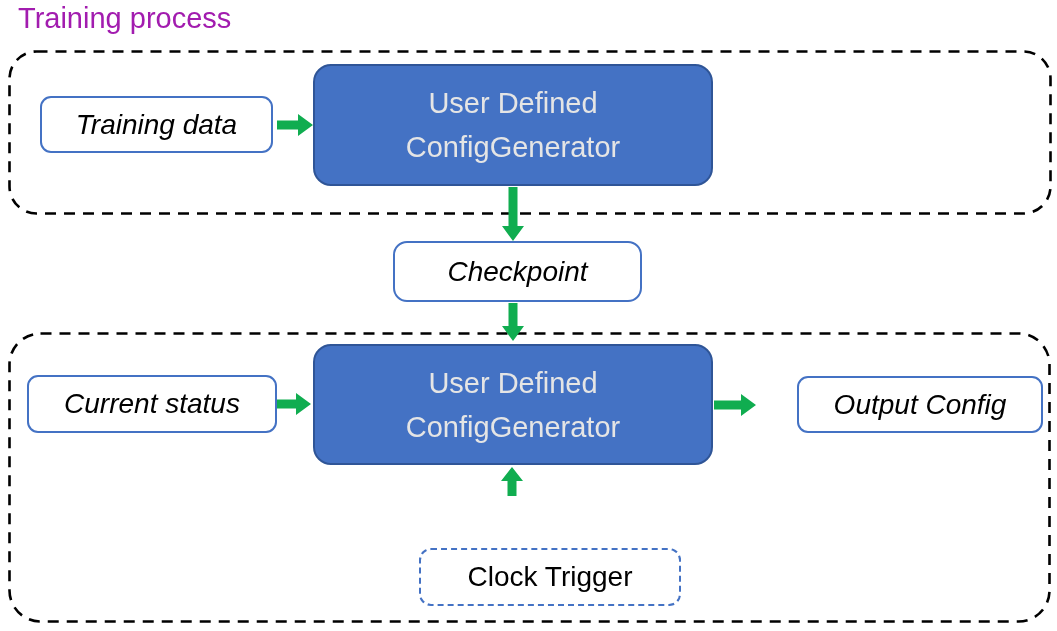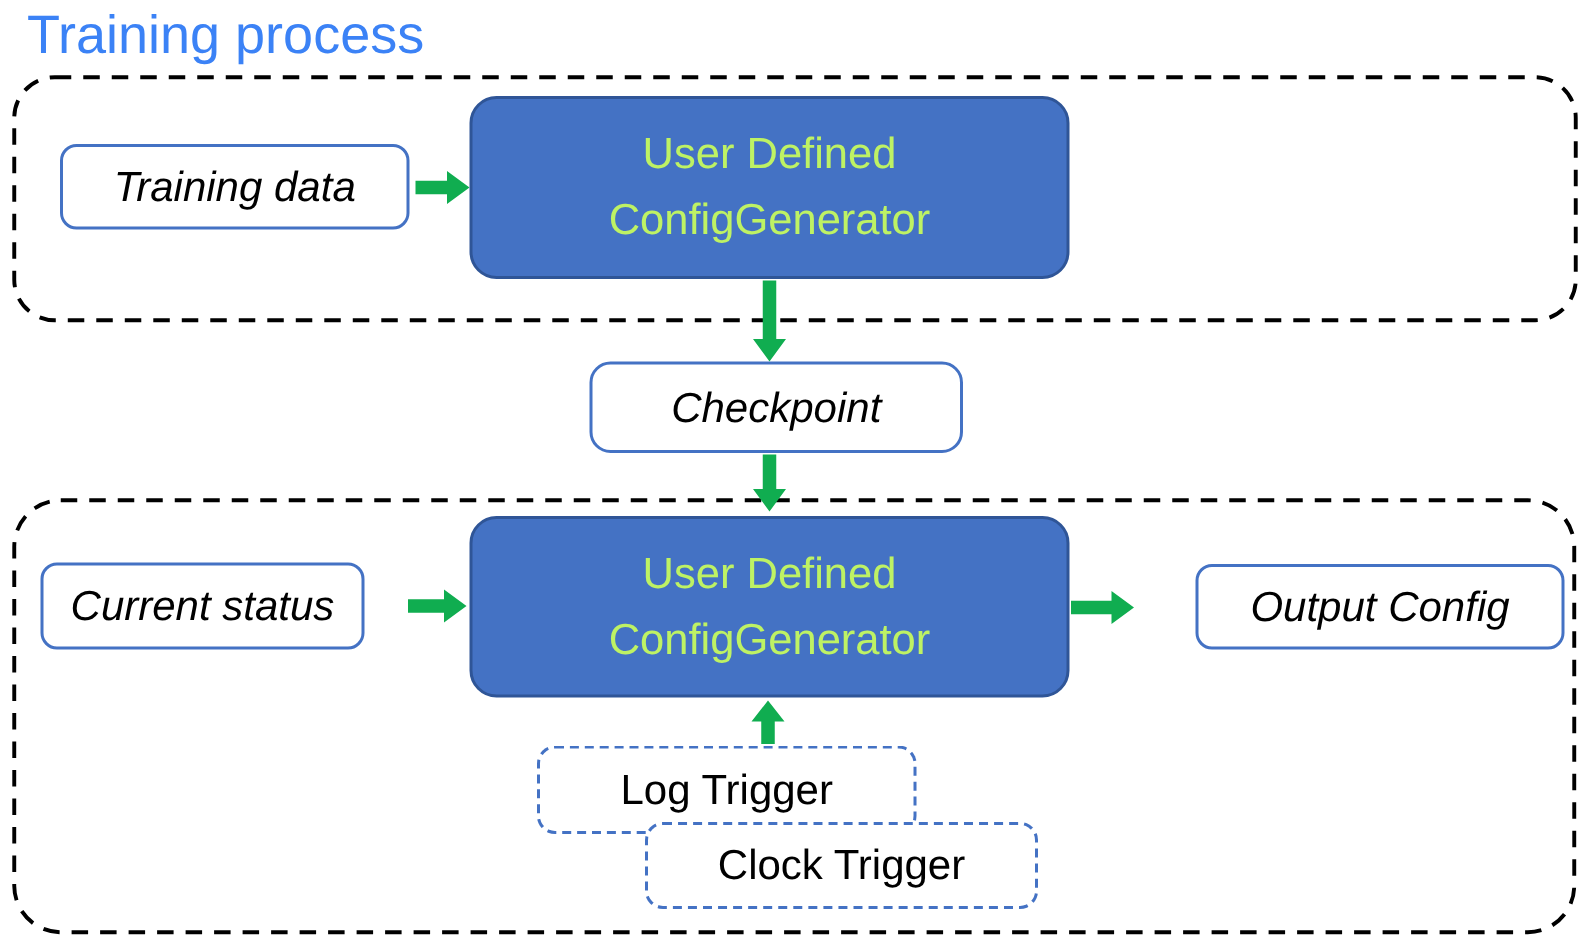--- a/index.html
+++ b/index.html
@@ -17,22 +17,22 @@
   }
   .layer-svg {
     position: absolute;
     left: 0; top: 0;
     width: 1057px;
     height: 631px;
     z-index: 0;
   }
   .section-label {
     position: absolute;
-    font-size: 36px;
-    color: #3b82f6;
+    font-size: 29px;
+    color: #a21caf;
     white-space: nowrap;
     z-index: 2;
     letter-spacing: 0px;
   }
   .io-box {
     position: absolute;
     box-sizing: border-box;
     background: #ffffff;
     border: 2px solid #4472C4;
     border-radius: 11px;
@@ -48,21 +48,21 @@
   .generator-box {
     position: absolute;
     box-sizing: border-box;
     background: #4472C4;
     border: 2px solid #2F5597;
     border-radius: 18px;
     display: flex;
     flex-direction: column;
     align-items: center;
     justify-content: center;
-    color: #bef264;
+    color: #e5e5e5;
     font-size: 29px;
     line-height: 44px;
     text-align: center;
     z-index: 2;
   }
   .trigger-box {
     position: absolute;
     box-sizing: border-box;
     background: #ffffff;
     border: 2px dashed #4472C4;
@@ -72,26 +72,26 @@
     justify-content: center;
     font-size: 28px;
     color: #000000;
     white-space: nowrap;
   }
   .trigger-log   { z-index: 3; }
   .trigger-clock { z-index: 4; }
 
   #box-training-data  { left: 40px;  top: 96px;  width: 233px; height: 57px; }
   #box-checkpoint     { left: 393px; top: 241px; width: 249px; height: 61px; border-radius: 14px; }
-  #box-current-status { left: 27px;  top: 375px; width: 216px; height: 58px; }
+  #box-current-status { left: 27px;  top: 375px; width: 250px; height: 58px; }
   #box-output-config  { left: 797px; top: 376px; width: 246px; height: 57px; }
   #box-generator-train { left: 313px; top: 64px;  width: 400px; height: 122px; }
   #box-generator-infer { left: 313px; top: 344px; width: 400px; height: 121px; }
   #box-log-trigger    { left: 358px; top: 497px; width: 253px; height: 59px; }
-  #box-clock-trigger  { left: 430px; top: 548px; width: 262px; height: 58px; }
+  #box-clock-trigger  { left: 419px; top: 548px; width: 262px; height: 58px; }
   #label-training  { left: 18px; top: 2px; }
   #label-inference { left: 18px; top: 280px; }
 </style>
 </head>
 <body>
 
 <div class="canvas">
 
   <svg class="layer-svg" viewBox="0 0 1057 631" xmlns="http://www.w3.org/2000/svg">
 
@@ -128,21 +128,18 @@
 
   <div class="generator-box" id="box-generator-infer">
     <span>User Defined</span>
     <span>ConfigGenerator</span>
   </div>
 
   <div class="io-box" id="box-output-config">
     <span>Output Config</span>
   </div>
 
-  <div class="trigger-box trigger-log" id="box-log-trigger">
-    <span>Log Trigger</span>
-  </div>
 
   <div class="trigger-box trigger-clock" id="box-clock-trigger">
     <span>Clock Trigger</span>
   </div>
 
 </div>
 
 </body></html>

